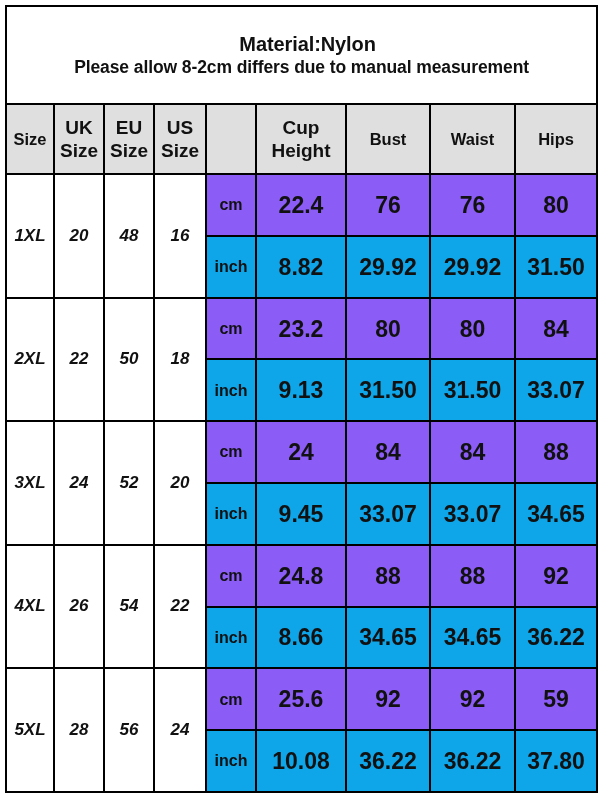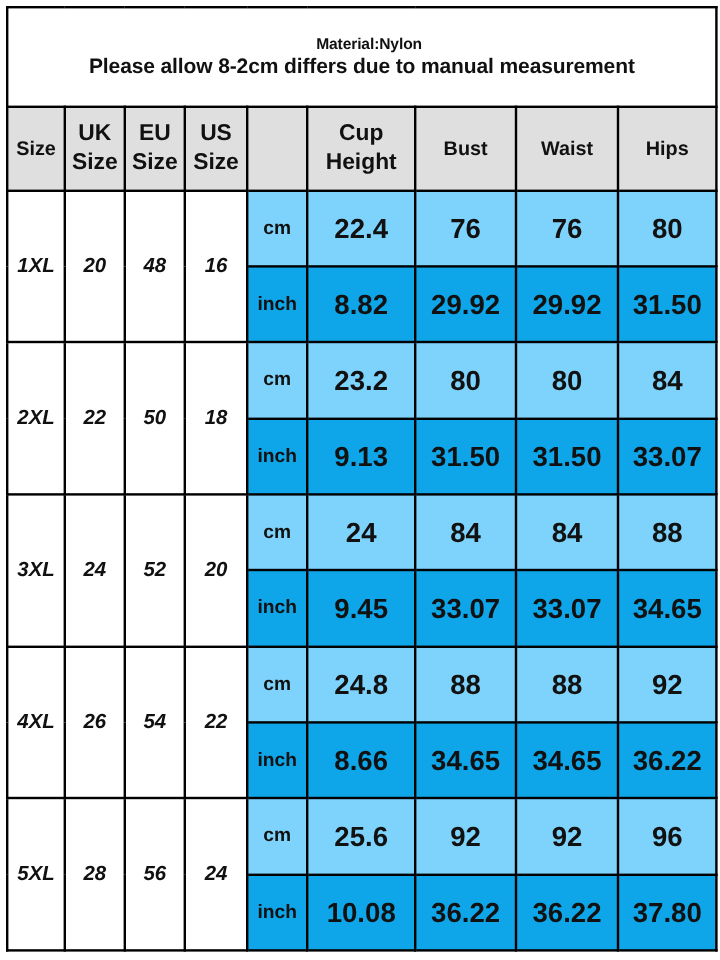--- a/index.html
+++ b/index.html
@@ -44,21 +44,21 @@
   }
 
   
   td.title-cell {
     border-bottom: 2.5px solid #000000;
     font-size: 17.5px;
     font-weight: bold;
     padding: 6px 4px 7px 4px;
     letter-spacing: -0.1px;
   }
-  td.title-cell .line1 { display: block; font-size: 13px; padding-left: 12px; }
+  td.title-cell .line1 { display: block; font-size: 20px; padding-left: 12px; }
   td.title-cell .line2 { display: block; font-size: 17.5px; white-space: nowrap; }
 
   
   tr.head-row th {
     background: #dfdfdf;
     font-size: 16.5px;
     height: 68px;
   }
   tr.head-row th.two-line { font-size: 19px; }
   tr.head-row th.blank-head { font-size: 0; }
@@ -70,21 +70,21 @@
   td.unit-cell {
     font-size: 16px;
   }
   td.val-cell {
     font-size: 23px;
   }
   tr.inch-row td {
     background: #0ea5e9;
   }
   tr.cm-row td {
-    background: #7dd3fc;
+    background: #8b5cf6;
   }
   td.size-cell { background: #ffffff !important; font-style: italic; }
 
   
   col.c-size   { width: 48px; }
   col.c-uk     { width: 50px; }
   col.c-eu     { width: 50px; }
   col.c-us     { width: 52px; }
   col.c-unit   { width: 50px; }
   col.c-cup    { width: 90px; }
@@ -212,21 +212,21 @@
         </tr>
         <tr class="cm-row">
           <td class="size-cell" rowspan="2">5XL</td>
           <td class="size-cell" rowspan="2">28</td>
           <td class="size-cell" rowspan="2">56</td>
           <td class="size-cell" rowspan="2">24</td>
           <td class="unit-cell">cm</td>
           <td class="val-cell">25.6</td>
           <td class="val-cell">92</td>
           <td class="val-cell">92</td>
-          <td class="val-cell">96</td>
+          <td class="val-cell">59</td>
         </tr>
         <tr class="inch-row">
           <td class="unit-cell">inch</td>
           <td class="val-cell">10.08</td>
           <td class="val-cell">36.22</td>
           <td class="val-cell">36.22</td>
           <td class="val-cell">37.80</td>
         </tr>
       </tbody>
   </table>

